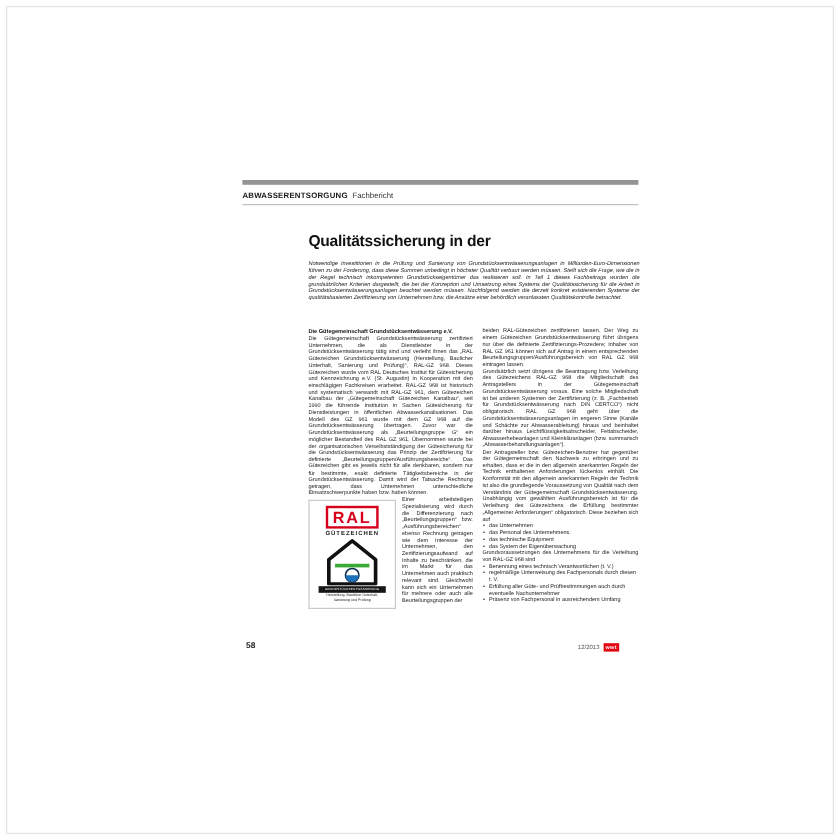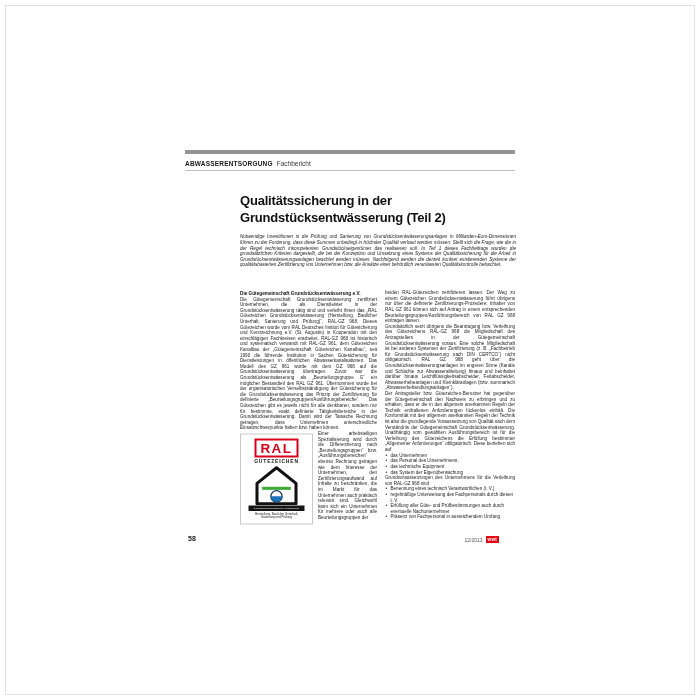--- a/index.html
+++ b/index.html
@@ -1,18 +1,18 @@
 <!DOCTYPE html>
 <html lang="de"><head>
 <meta charset="utf-8">
 <style>
   html,body{margin:0;padding:0;}
   body{width:700px;height:700px;background:#ffffff;font-family:"Liberation Sans",sans-serif;position:relative;overflow:hidden;}
   .frame{position:absolute;inset:5px;border:1px solid #e2e2e2;pointer-events:none;}
-  .page{position:absolute;left:185px;top:150px;width:330px;height:405px;}
+  .page{position:absolute;left:202px;top:150px;width:330px;height:405px;}
   .topbar{height:4px;background:#949494;}
   .kicker{margin-top:5px;font-size:6.5px;line-height:9px;color:#1a1a1a;}
   .kicker .k-bold{font-weight:700;letter-spacing:.2px;}
   .kicker .k-reg{font-weight:400;color:#333;margin-left:4px;}
   .rule{border-bottom:1px solid #bfbfbf;margin-top:2px;}
   .content{margin-left:55px;width:276px;}
   h1{margin:21px 0 0 0;font-size:13px;line-height:17px;letter-spacing:-0.2px;color:#111;font-weight:700;}
   h1 span{display:block;}
   .introwrap{margin-top:8px;width:276px;height:42px;}
   .introinner{width:552px;transform:scale(0.5);transform-origin:0 0;font-style:italic;font-size:9.3px;line-height:11.3px;text-align:justify;color:#222;}
@@ -52,21 +52,20 @@
   <div class="topbar"></div>
 
   <div class="kicker">
     <span class="k-bold">ABWASSERENTSORGUNG</span><span class="k-reg">Fachbericht</span>
   </div>
   <div class="rule"></div>
 
   <div class="content">
     <h1>
       <span>Qualitätssicherung in der</span>
-      <span>Grundstücksentwässerung (Teil 2)</span>
     </h1>
 
     <div class="introwrap">
       <div class="introinner">Notwendige Investitionen in die Prüfung und Sanierung von Grundstücksentwässerungsanlagen in Milliarden-Euro-Dimensionen führen zu der Forderung, dass diese Summen unbedingt in höchster Qualität verbaut werden müssen. Stellt sich die Frage, wie die in der Regel technisch inkompetenten Grundstückseigentümer das realisieren soll. In Teil 1 dieses Fachbeitrags wurden die grundsätzlichen Kriterien dargestellt, die bei der Konzeption und Umsetzung eines Systems der Qualitätssicherung für die Arbeit in Grundstücksentwässerungsanlagen beachtet werden müssen. Nachfolgend werden die derzeit konkret existierenden Systeme der qualitätsbasierten Zertifizierung von Unternehmen bzw. die Ansätze einer behördlich veranlassten Qualitätskontrolle betrachtet.</div>
     </div>
 
     <div class="cols">
 
       <div class="colwrap left">
         <div class="colinner left">

